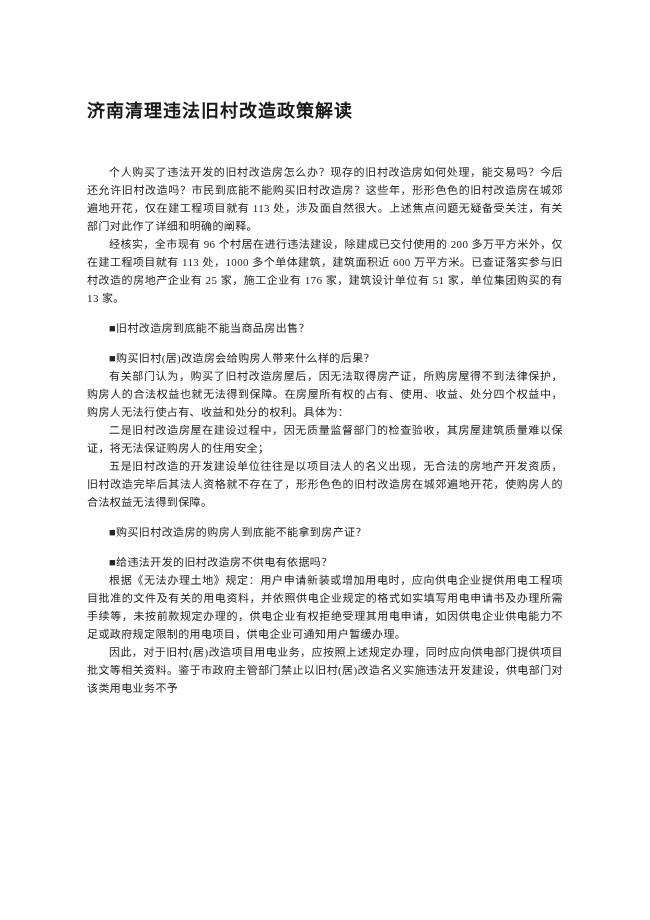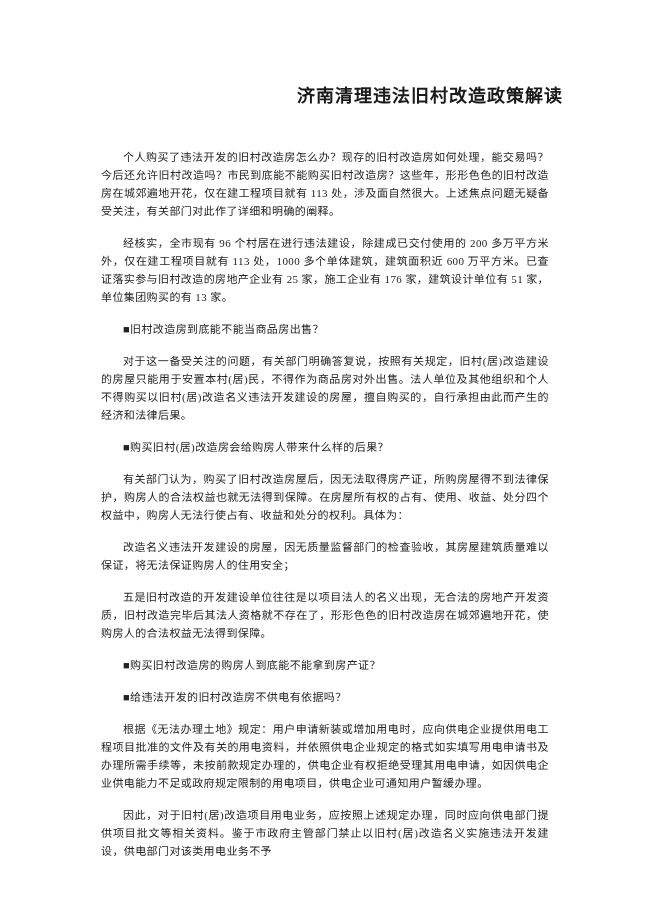--- a/index.html
+++ b/index.html
@@ -15,30 +15,30 @@
     color: #242424;
   }
   .page {
     box-sizing: border-box;
     width: 650px;
     height: 920px;
     padding: 84px 87px 0 87px;
     background: #ffffff;
   }
   .title {
-    margin: 0 0 40px 0;
+    margin: 15px 0 40px 0;
     font-size: 18px;
     line-height: 24px;
     font-weight: bold;
-    text-align: right;
+    text-align: left;
     color: #1a1a1a;
     letter-spacing: 1px;
   }
   .para {
-    margin: 14px;
+    margin: 0;
     font-size: 11px;
     line-height: 18px;
     text-align: justify;
     text-indent: 2em;
     letter-spacing: 0.4px;
     word-break: break-all;
   }
   .sec-heading {
     margin-top: 12px;
   }
@@ -53,27 +53,26 @@
   <div class="section">
     <p class="para">个人购买了违法开发的旧村改造房怎么办？现存的旧村改造房如何处理，能交易吗？今后还允许旧村改造吗？市民到底能不能购买旧村改造房？这些年，形形色色的旧村改造房在城郊遍地开花，仅在建工程项目就有 113 处，涉及面自然很大。上述焦点问题无疑备受关注，有关部门对此作了详细和明确的阐释。</p>
   </div>
 
   <div class="section">
     <p class="para">经核实，全市现有 96 个村居在进行违法建设，除建成已交付使用的 200 多万平方米外，仅在建工程项目就有 113 处，1000 多个单体建筑，建筑面积近 600 万平方米。已查证落实参与旧村改造的房地产企业有 25 家，施工企业有 176 家，建筑设计单位有 51 家，单位集团购买的有 13 家。</p>
   </div>
 
   <div class="section">
     <p class="para sec-heading">■旧村改造房到底能不能当商品房出售？</p>
-    <p class="para">对于这一备受关注的问题，有关部门明确答复说，按照有关规定，旧村(居)改造建设的房屋只能用于安置本村(居)民，不得作为商品房对外出售。法人单位及其他组织和个人不得购买以旧村(居)改造名义违法开发建设的房屋，擅自购买的，自行承担由此而产生的经济和法律后果。</p>
   </div>
 
   <div class="section">
     <p class="para sec-heading">■购买旧村(居)改造房会给购房人带来什么样的后果？</p>
     <p class="para">有关部门认为，购买了旧村改造房屋后，因无法取得房产证，所购房屋得不到法律保护，购房人的合法权益也就无法得到保障。在房屋所有权的占有、使用、收益、处分四个权益中，购房人无法行使占有、收益和处分的权利。具体为：</p>
-    <p class="para">改造名义违法开发建设的房屋，因无质量监督部门的检查验收，其房屋建筑质量难以保证，将无法保证购房人的住用安全；</p>
+    <p class="para">二是旧村改造房屋在建设过程中，因无质量监督部门的检查验收，其房屋建筑质量难以保证，将无法保证购房人的住用安全；</p>
     <p class="para">五是旧村改造的开发建设单位往往是以项目法人的名义出现，无合法的房地产开发资质，旧村改造完毕后其法人资格就不存在了，形形色色的旧村改造房在城郊遍地开花，使购房人的合法权益无法得到保障。</p>
   </div>
 
   <div class="section">
     <p class="para sec-heading">■购买旧村改造房的购房人到底能不能拿到房产证？</p>
   </div>
 
   <div class="section">
     <p class="para sec-heading">■给违法开发的旧村改造房不供电有依据吗？</p>
     <p class="para">根据《无法办理土地》规定：用户申请新装或增加用电时，应向供电企业提供用电工程项目批准的文件及有关的用电资料，并依照供电企业规定的格式如实填写用电申请书及办理所需手续等，未按前款规定办理的，供电企业有权拒绝受理其用电申请，如因供电企业供电能力不足或政府规定限制的用电项目，供电企业可通知用户暂缓办理。</p>

